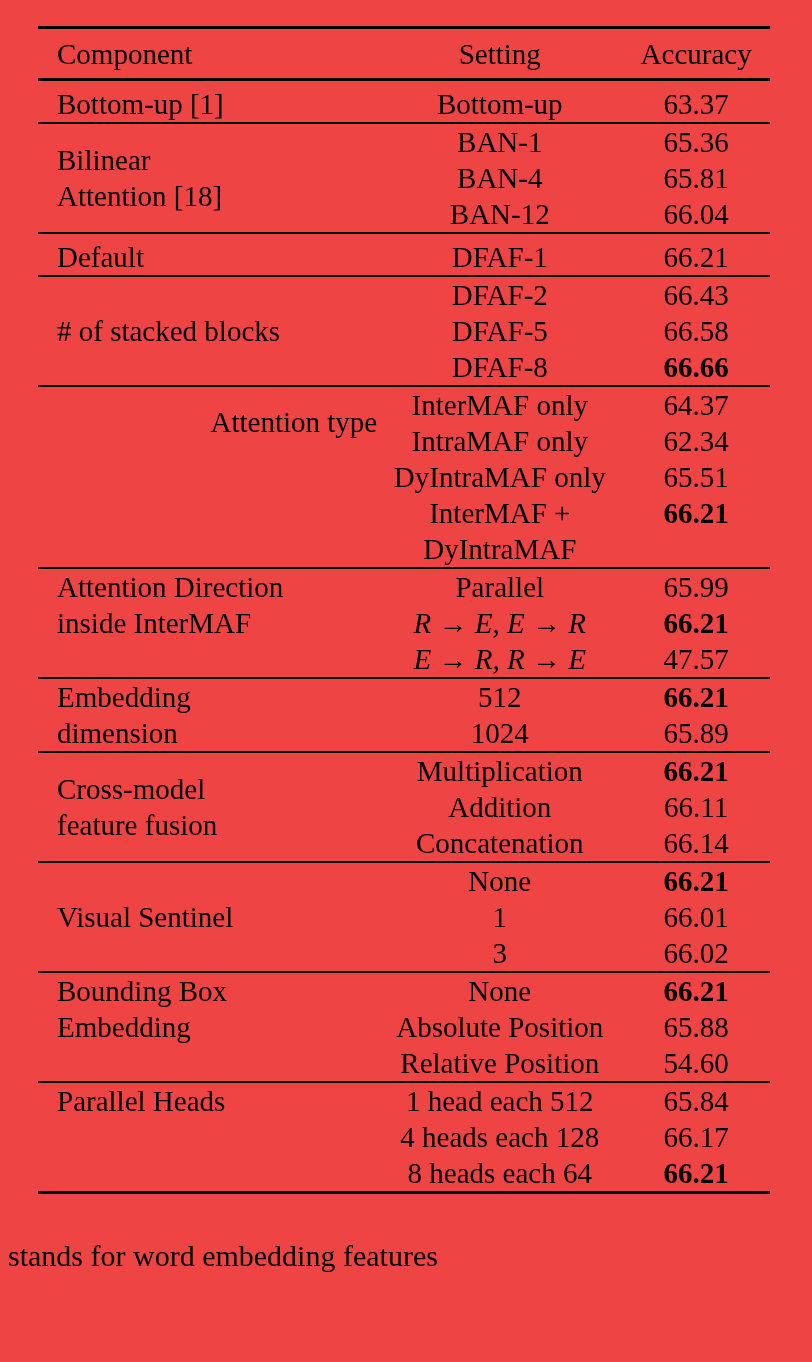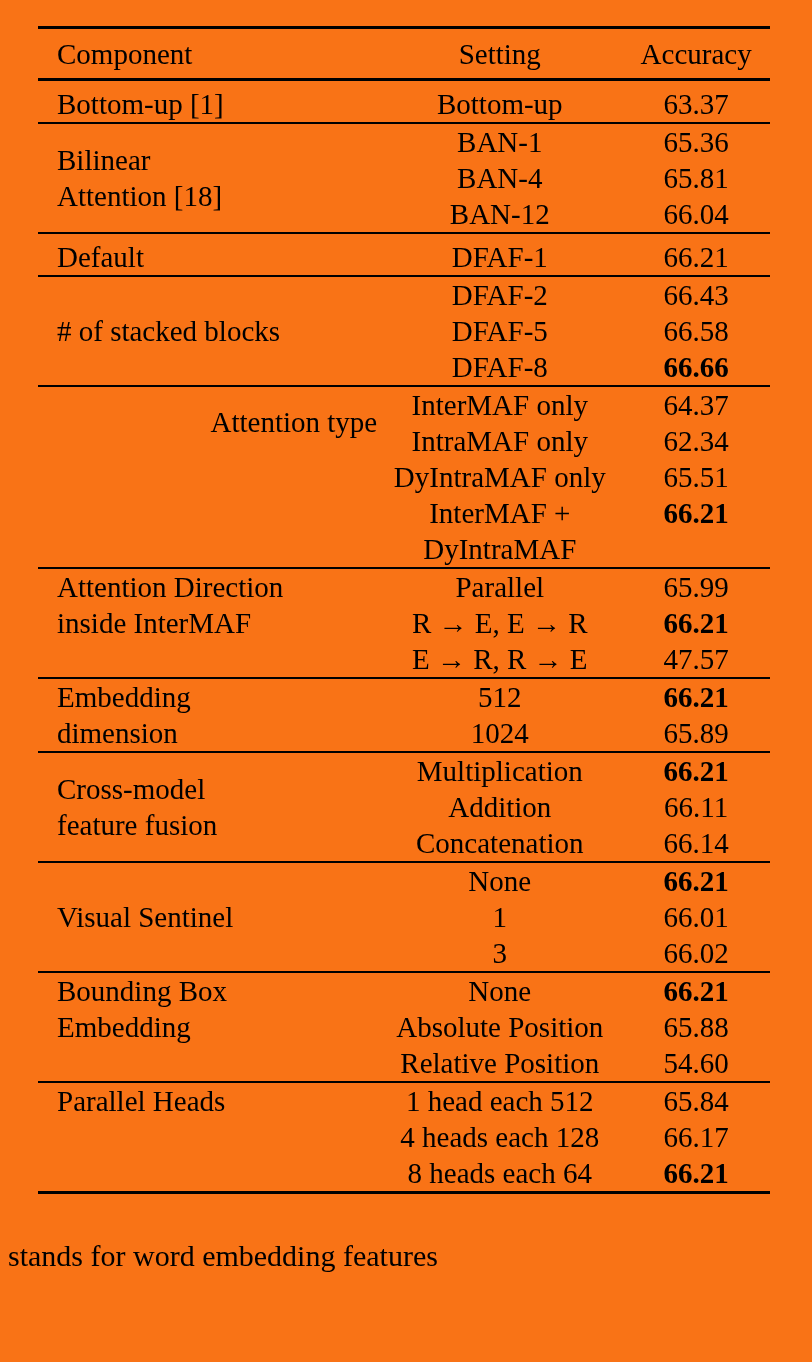--- a/index.html
+++ b/index.html
@@ -1,17 +1,17 @@
 <!DOCTYPE html>
 <html><head>
 <meta charset="utf-8">
 <style>
   html, body { margin:0; padding:0; background:#ffffff; }
   .page {
-    position:relative; width:812px; height:1362px; background:#f97316;
+    position:relative; width:812px; height:1362px; background:#ef4444;
     font-family:"Liberation Serif","DejaVu Serif",serif; color:#000;
     overflow:hidden;
   }
   table.ablation {
     position:absolute; left:38px; top:26px; width:732px;
     border-collapse:collapse;
     border-top:3px solid #000; border-bottom:3px solid #000;
     font-size:29px; line-height:36px;
   }
   table.ablation thead { border-bottom:3px solid #000; }
@@ -20,21 +20,21 @@
   th, td { font-weight:normal; padding:0; }
   th.comp, td.comp { width:332px; text-align:left; padding-left:19px; }
   th.set,  td.set  { width:250px; text-align:center; }
   th.acc,  td.acc  { width:150px; text-align:center; }
   thead th { padding-top:7px; padding-bottom:6px; }
   tbody.single td { padding-top:5px; }
   td.vmid { vertical-align:middle; }
   td.vtop { vertical-align:top; }
   td.offset { vertical-align:top; padding-top:17px;text-align:right; }
   td.b { font-weight:bold; }
-  td.math { }
+  td.math { font-style:italic; }
   .caption {
     position:absolute; left:8px; right:10px; top:1236px;
     font-size:30px; line-height:40px;
   }
   .cap-line { white-space:nowrap; }
   .cap-line.justify { white-space:normal; text-align:justify; text-align-last:justify; }
 </style>
 </head>
 <body>
 

